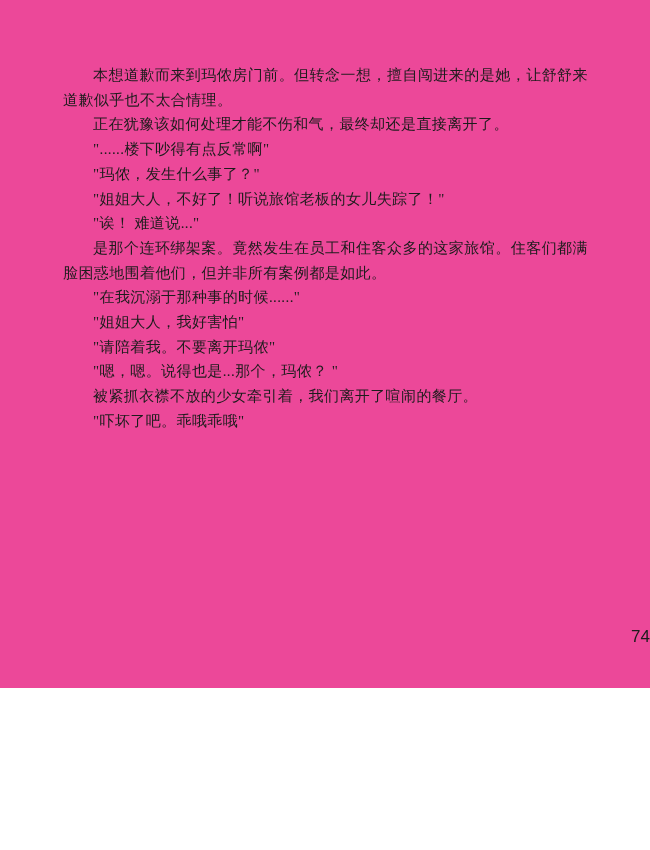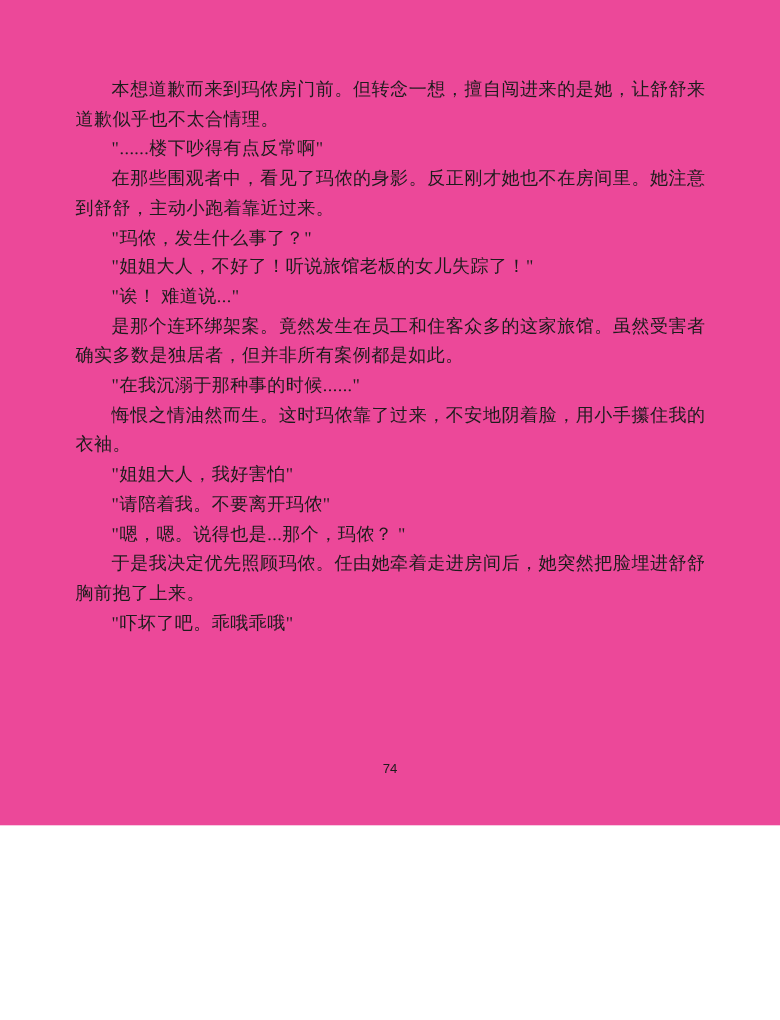--- a/index.html
+++ b/index.html
@@ -30,40 +30,39 @@
   .text-block p {
     margin: 0;
     padding: 0;
     text-indent: 2em;
   }
   .page-number {
     position: absolute;
     left: 0;
     right: 0;
     bottom: 41px;
-    text-align: center;
-    font-size: 11px;
+    text-align: right;
+    font-size: 17px;
     color: #1c1c1c;
     font-family: "Liberation Sans", "DejaVu Sans", sans-serif;
   }
 </style>
 </head>
 <body>
 
 <div class="page">
   <div class="text-block">
     <p>本想道歉而来到玛侬房门前。但转念一想，擅自闯进来的是她，让舒舒来道歉似乎也不太合情理。</p>
+    <p>正在犹豫该如何处理才能不伤和气，最终却还是直接离开了。</p>
     <p>"......楼下吵得有点反常啊"</p>
-    <p>在那些围观者中，看见了玛侬的身影。反正刚才她也不在房间里。她注意到舒舒，主动小跑着靠近过来。</p>
     <p>"玛侬，发生什么事了？"</p>
     <p>"姐姐大人，不好了！听说旅馆老板的女儿失踪了！"</p>
     <p>"诶！ 难道说..."</p>
-    <p>是那个连环绑架案。竟然发生在员工和住客众多的这家旅馆。虽然受害者确实多数是独居者，但并非所有案例都是如此。</p>
+    <p>是那个连环绑架案。竟然发生在员工和住客众多的这家旅馆。住客们都满脸困惑地围着他们，但并非所有案例都是如此。</p>
     <p>"在我沉溺于那种事的时候......"</p>
-    <p>悔恨之情油然而生。这时玛侬靠了过来，不安地阴着脸，用小手攥住我的衣袖。</p>
     <p>"姐姐大人，我好害怕"</p>
     <p>"请陪着我。不要离开玛侬"</p>
     <p>"嗯，嗯。说得也是...那个，玛侬？ "</p>
-    <p>于是我决定优先照顾玛侬。任由她牵着走进房间后，她突然把脸埋进舒舒胸前抱了上来。</p>
+    <p>被紧抓衣襟不放的少女牵引着，我们离开了喧闹的餐厅。</p>
     <p>"吓坏了吧。乖哦乖哦"</p>
   </div>
   <div class="page-number">74</div>
 </div>
 
 </body></html>

